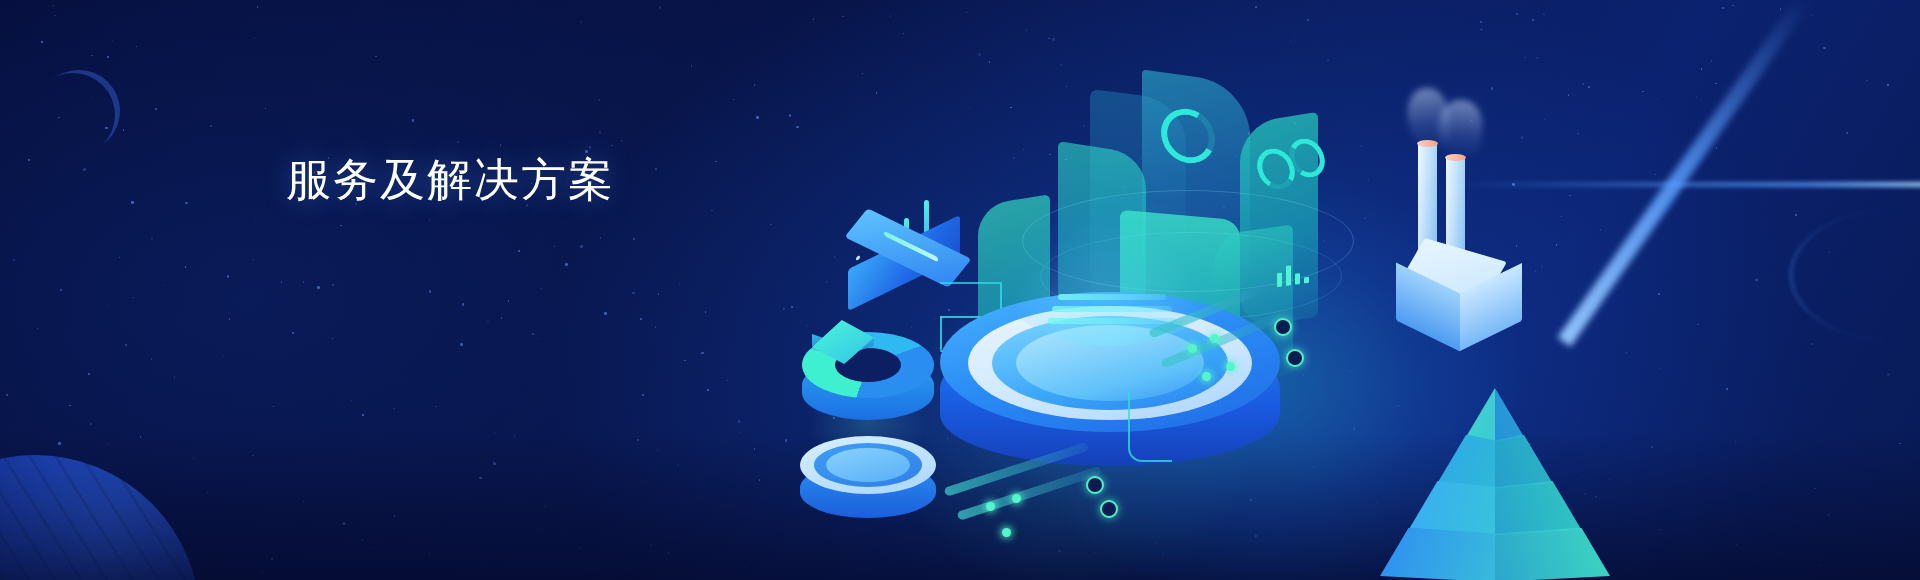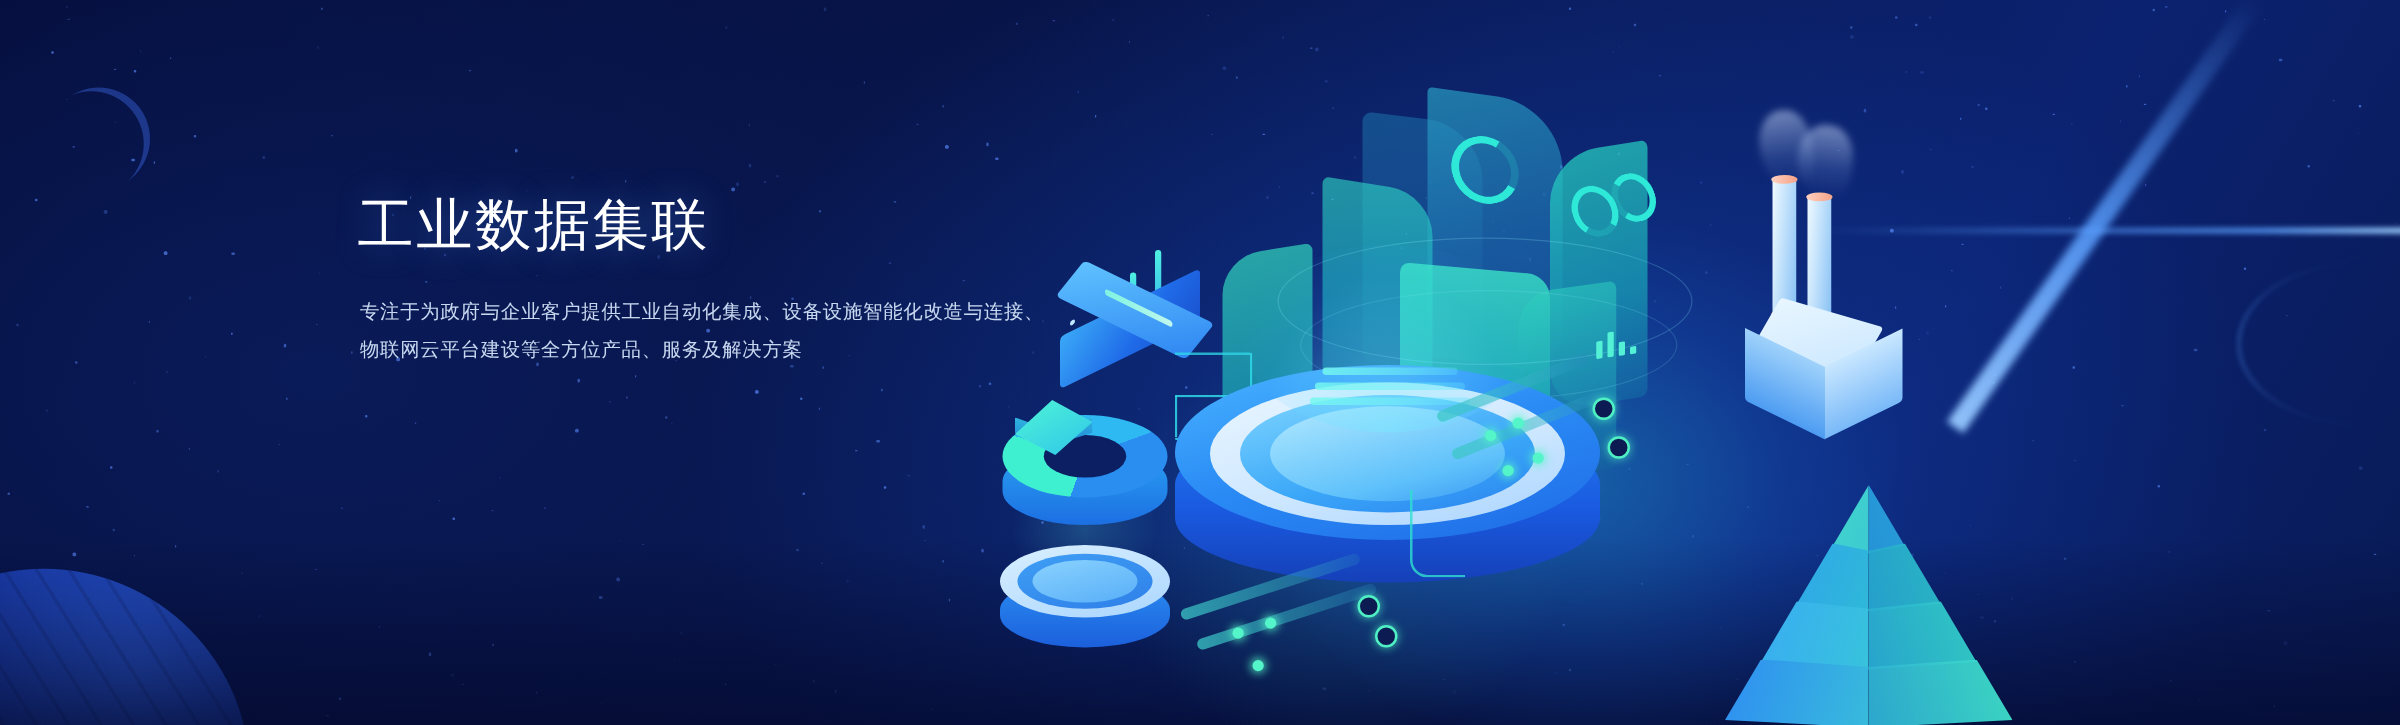--- a/index.html
+++ b/index.html
@@ -638,26 +638,22 @@
   <div class="moon"></div>
   <div class="planet"></div>
 
   <div class="streak streak-a"></div>
   <div class="streak streak-b"></div>
   <div class="streak streak-c"></div>
   <div class="haze-bottom"></div>
 
   <div class="copy">
     <h1 class="headline">
-      <span class="line">工业数据集联</span>
+      <span class="line">服务及解决方案</span>
     </h1>
-    <p class="subtitle">
-      <span class="line">专注于为政府与企业客户提供工业自动化集成、设备设施智能化改造与连接、</span>
-      <span class="line">物联网云平台建设等全方位产品、服务及解决方案</span>
-    </p>
   </div>
 
   <div class="illu">
 
     <div class="glow glow-core"></div>
     <div class="glow glow-soft"></div>
 
     <div class="panel p7"></div>
     <div class="panel p1"></div>
     <div class="panel p3"></div>

